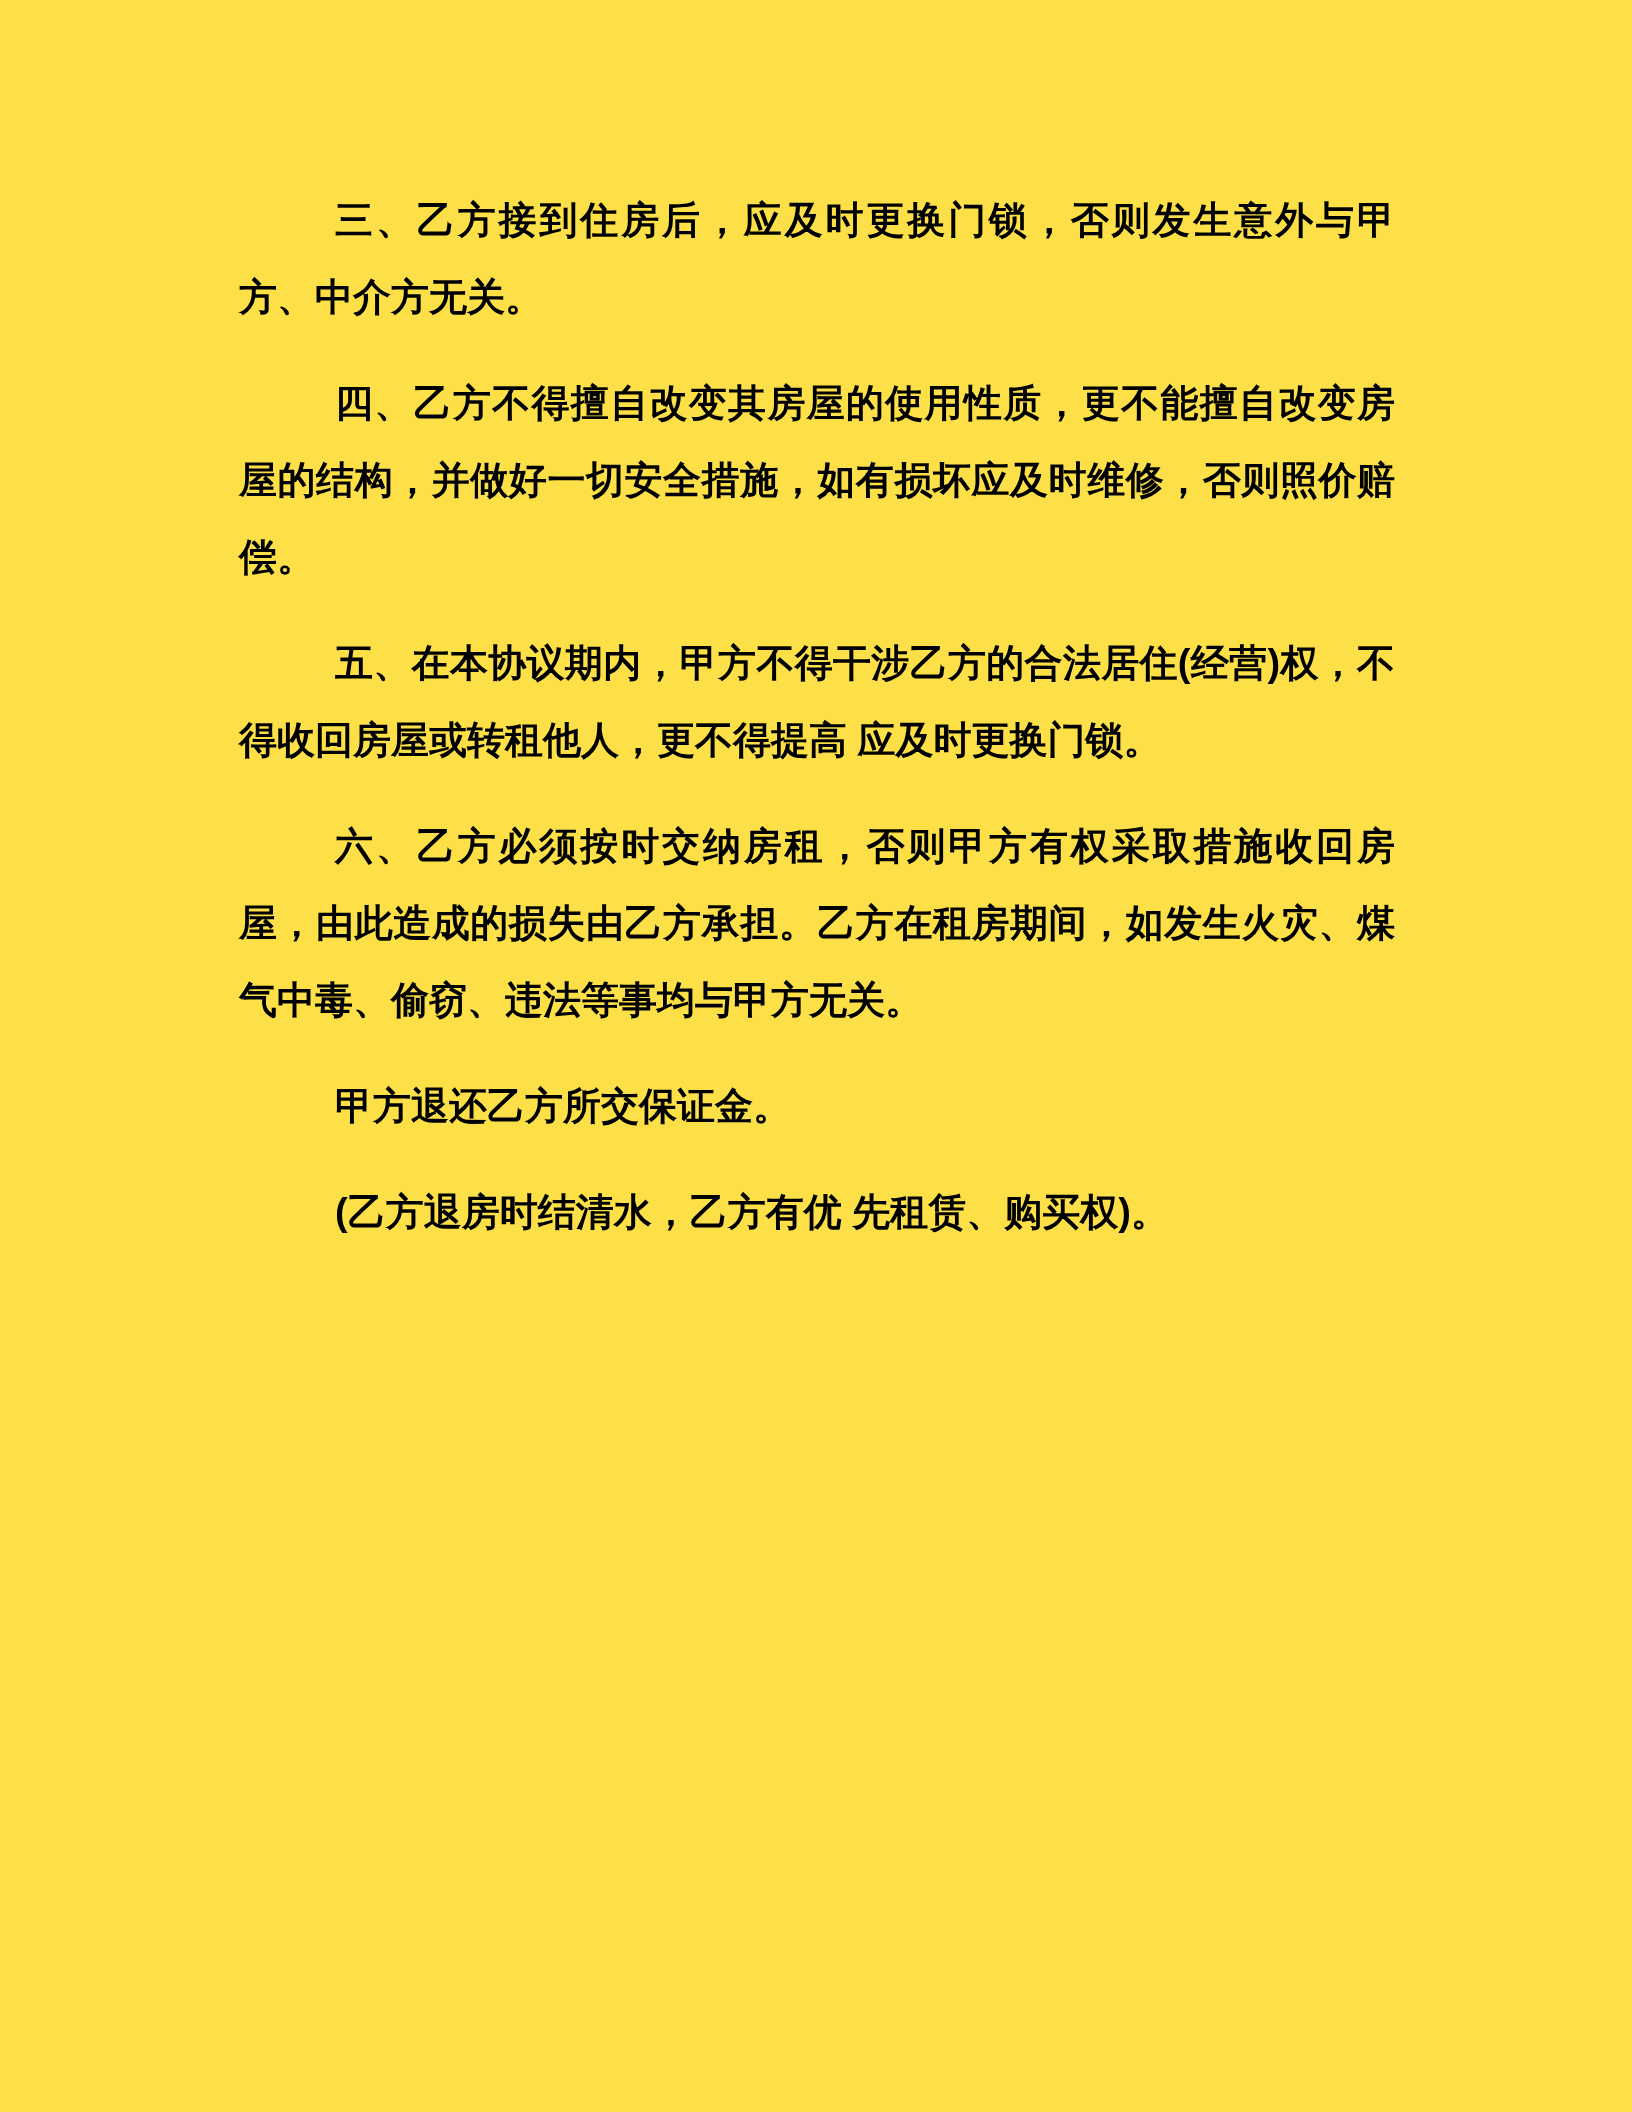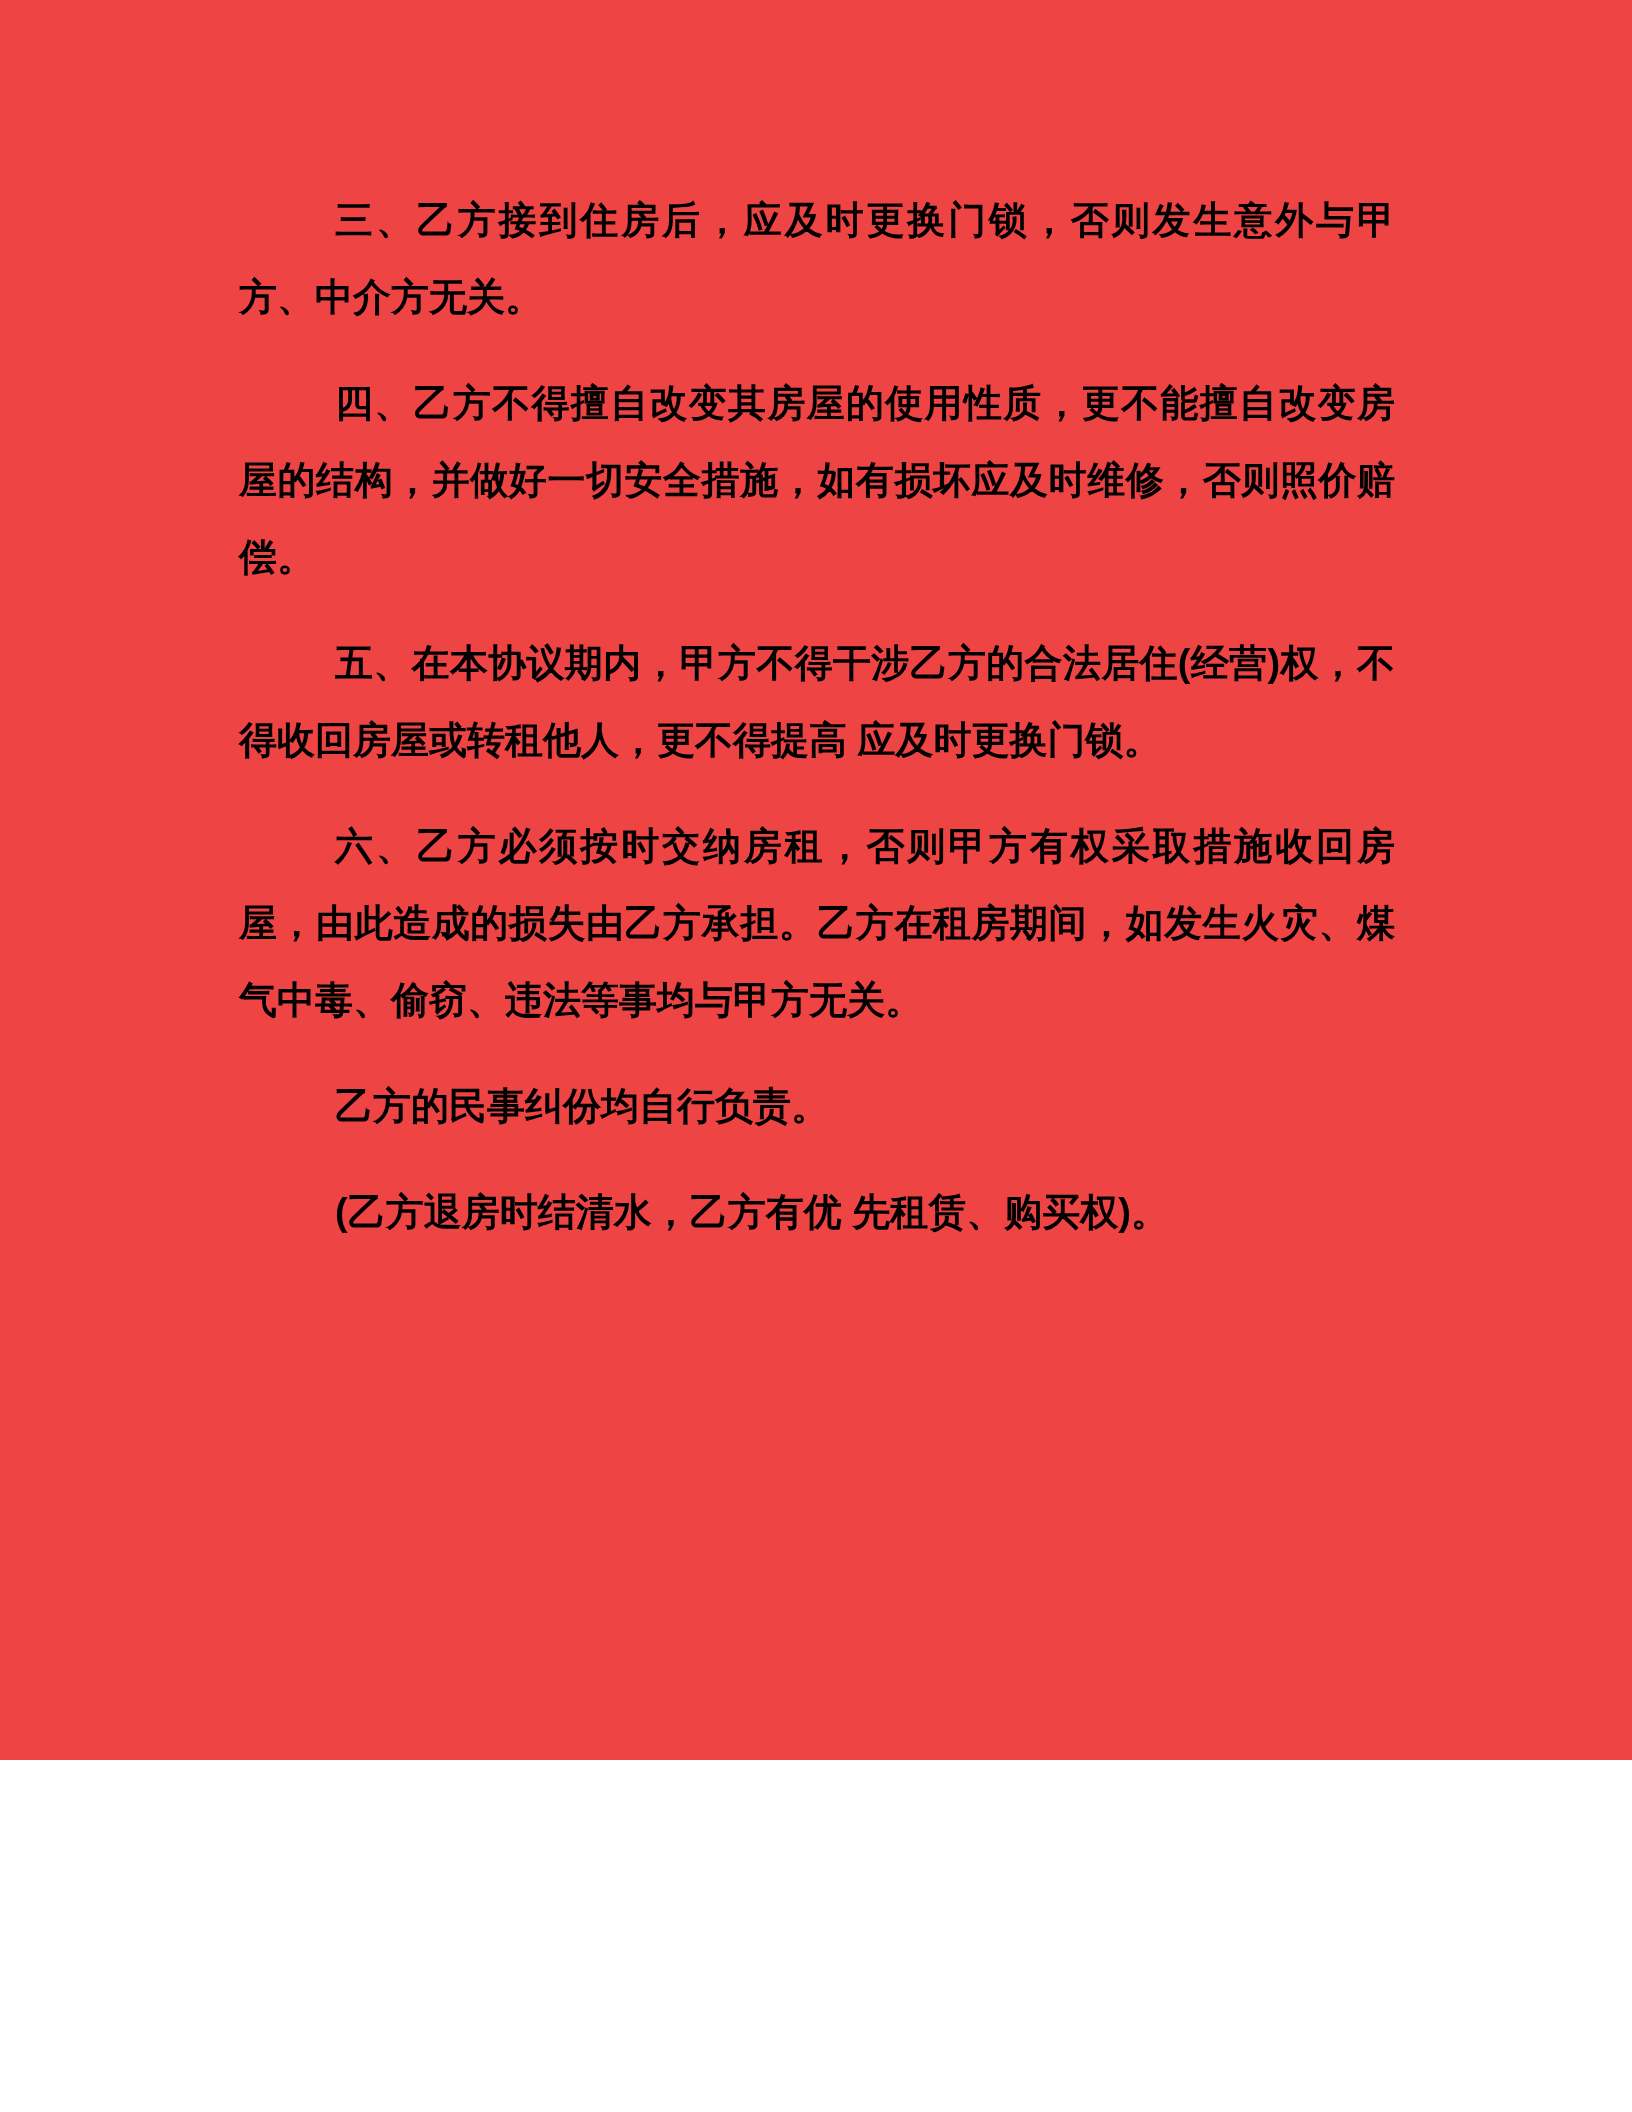--- a/index.html
+++ b/index.html
@@ -3,22 +3,22 @@
 <meta charset="utf-8">
 <style>
   html, body {
     margin: 0;
     padding: 0;
     background: #ffffff;
   }
   .page {
     position: relative;
     width: 1632px;
-    height: 1760px;
-    background: #ef4444;
+    height: 2112px;
+    background: #fde047;
     box-sizing: border-box;
     padding: 182px 237px 0 239px;
     overflow: hidden;
   }
   .para {
     font-family: "Liberation Sans", "DejaVu Sans", sans-serif;
     font-size: 38px;
     line-height: 77px;
     font-weight: 600;
     color: #000000;
@@ -30,15 +30,15 @@
   }
 </style>
 </head>
 <body>
 
 <div class="page">
   <p class="para">三、乙方接到住房后，应及时更换门锁，否则发生意外与甲方、中介方无关。</p>
   <p class="para">四、乙方不得擅自改变其房屋的使用性质，更不能擅自改变房屋的结构，并做好一切安全措施，如有损坏应及时维修，否则照价赔偿。</p>
   <p class="para">五、在本协议期内，甲方不得干涉乙方的合法居住(经营)权，不得收回房屋或转租他人，更不得提高 应及时更换门锁。</p>
   <p class="para">六、乙方必须按时交纳房租，否则甲方有权采取措施收回房屋，由此造成的损失由乙方承担。乙方在租房期间，如发生火灾、煤气中毒、偷窃、违法等事均与甲方无关。</p>
-  <p class="para">乙方的民事纠份均自行负责。</p>
+  <p class="para">甲方退还乙方所交保证金。</p>
   <p class="para">(乙方退房时结清水，乙方有优 先租赁、购买权)。</p>
 </div>
 
 </body></html>

